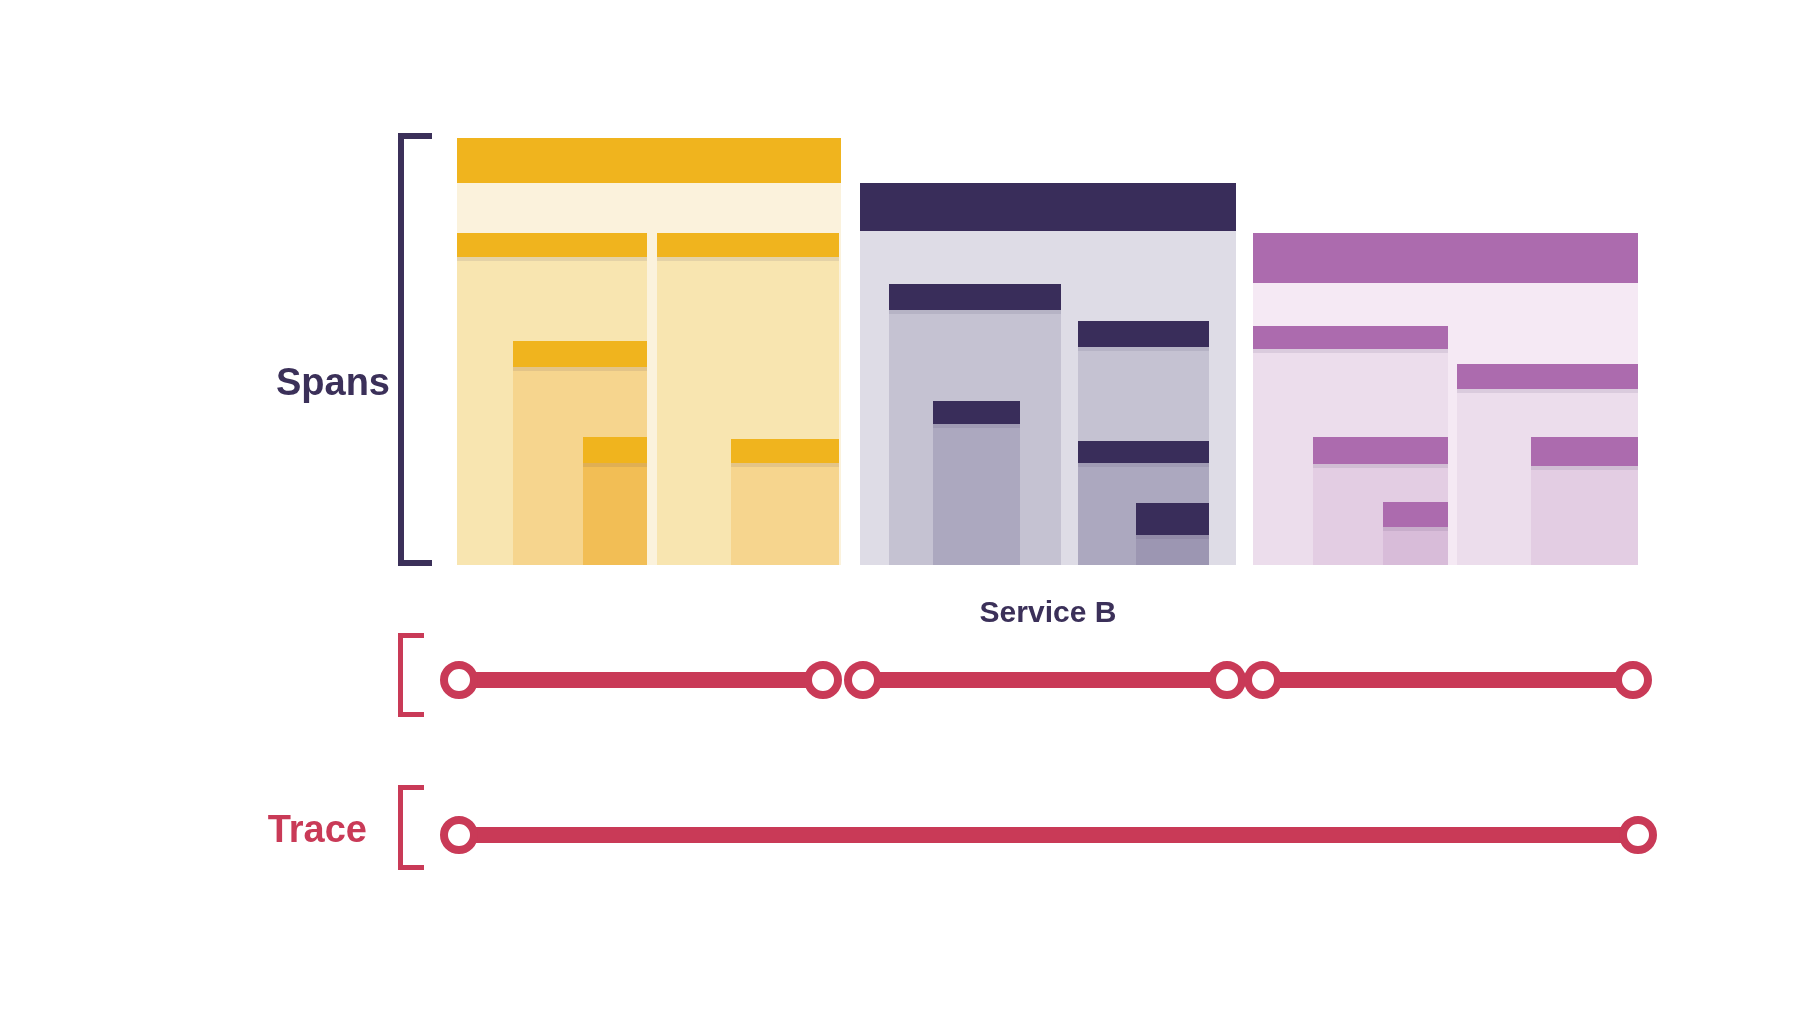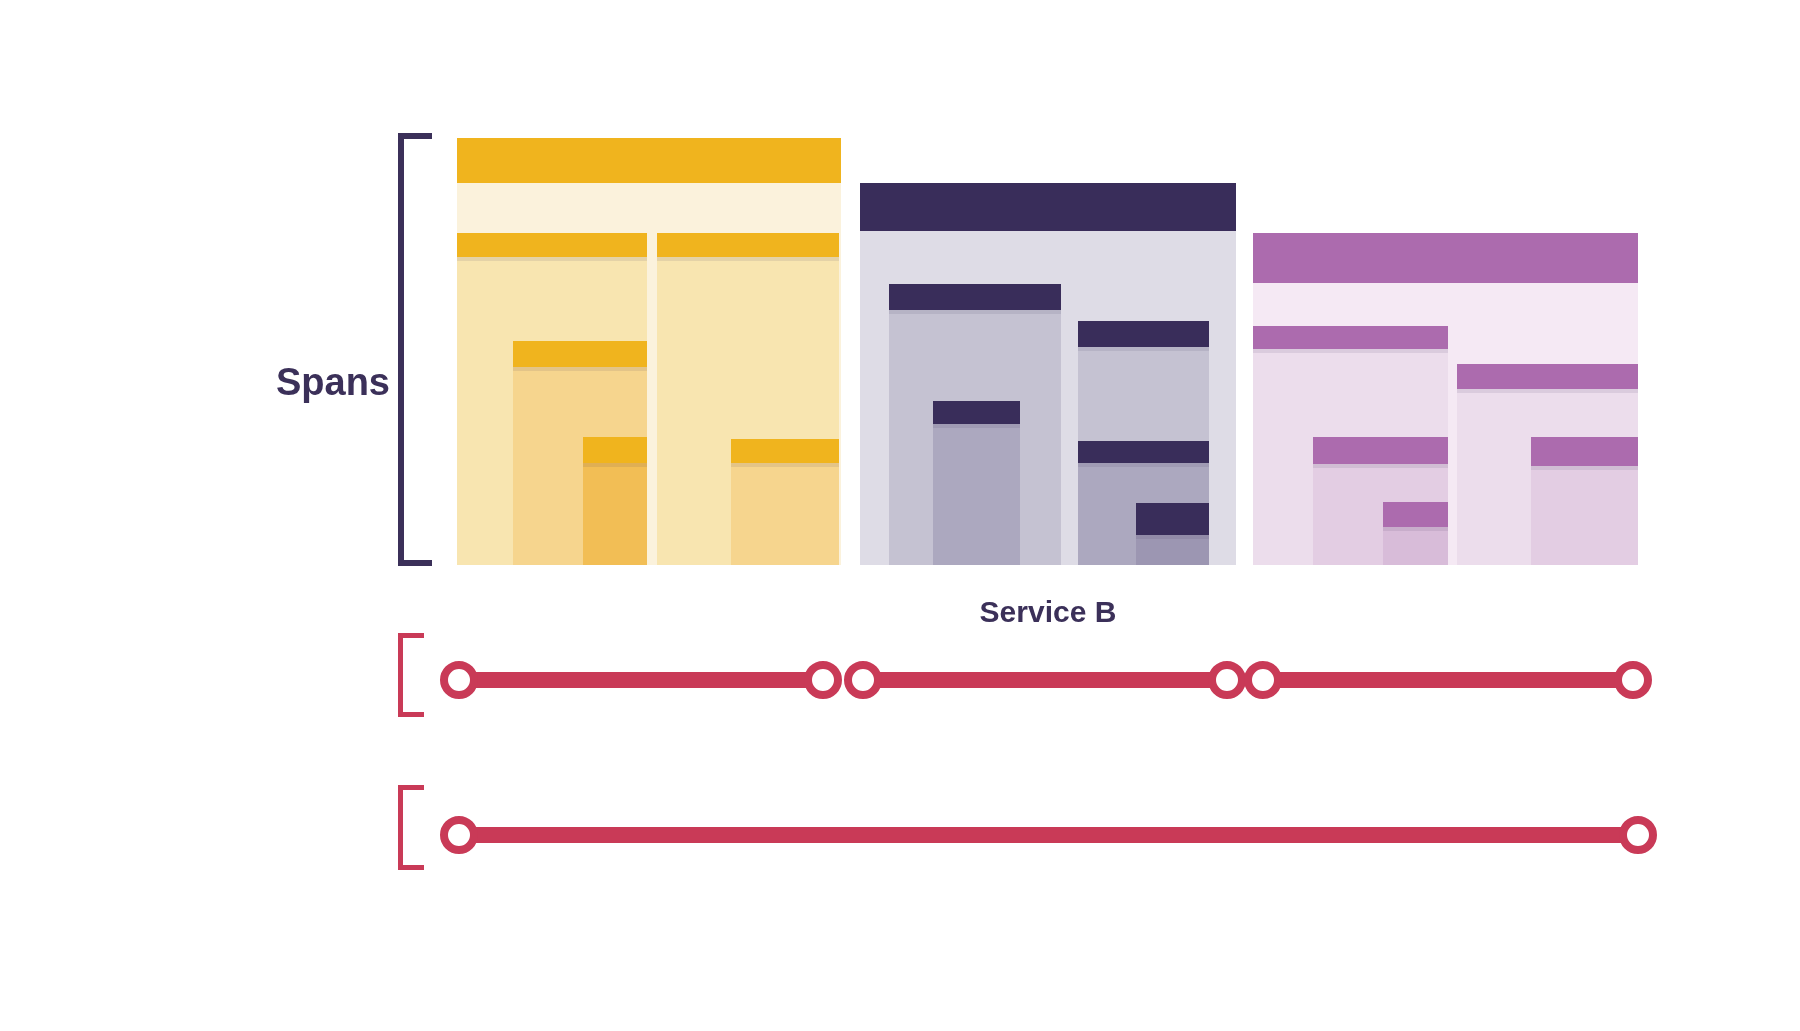--- a/index.html
+++ b/index.html
@@ -100,19 +100,20 @@
   <div class="tline" style="left:459px;top:672px;width:364px;"></div>
   <div class="tline" style="left:863px;top:672px;width:364px;"></div>
   <div class="tline" style="left:1263px;top:672px;width:370px;"></div>
   <div class="dot" style="left:440px;top:661px;"></div>
   <div class="dot" style="left:804px;top:661px;"></div>
   <div class="dot" style="left:844px;top:661px;"></div>
   <div class="dot" style="left:1208px;top:661px;"></div>
   <div class="dot" style="left:1244px;top:661px;"></div>
   <div class="dot" style="left:1614px;top:661px;"></div>
 
+  <div class="row-label lbl-crimson" style="left:155px;top:805px;width:212px;font-size:38px;line-height:48px;">Trace</div>
   <div class="bracket crimson" style="left:398px;top:785px;width:26px;height:85px;"></div>
 
   <div class="tline" style="left:459px;top:827px;width:1179px;"></div>
   <div class="dot" style="left:440px;top:816px;"></div>
   <div class="dot" style="left:1619px;top:816px;"></div>
 
 </div>
 
 </body></html>

